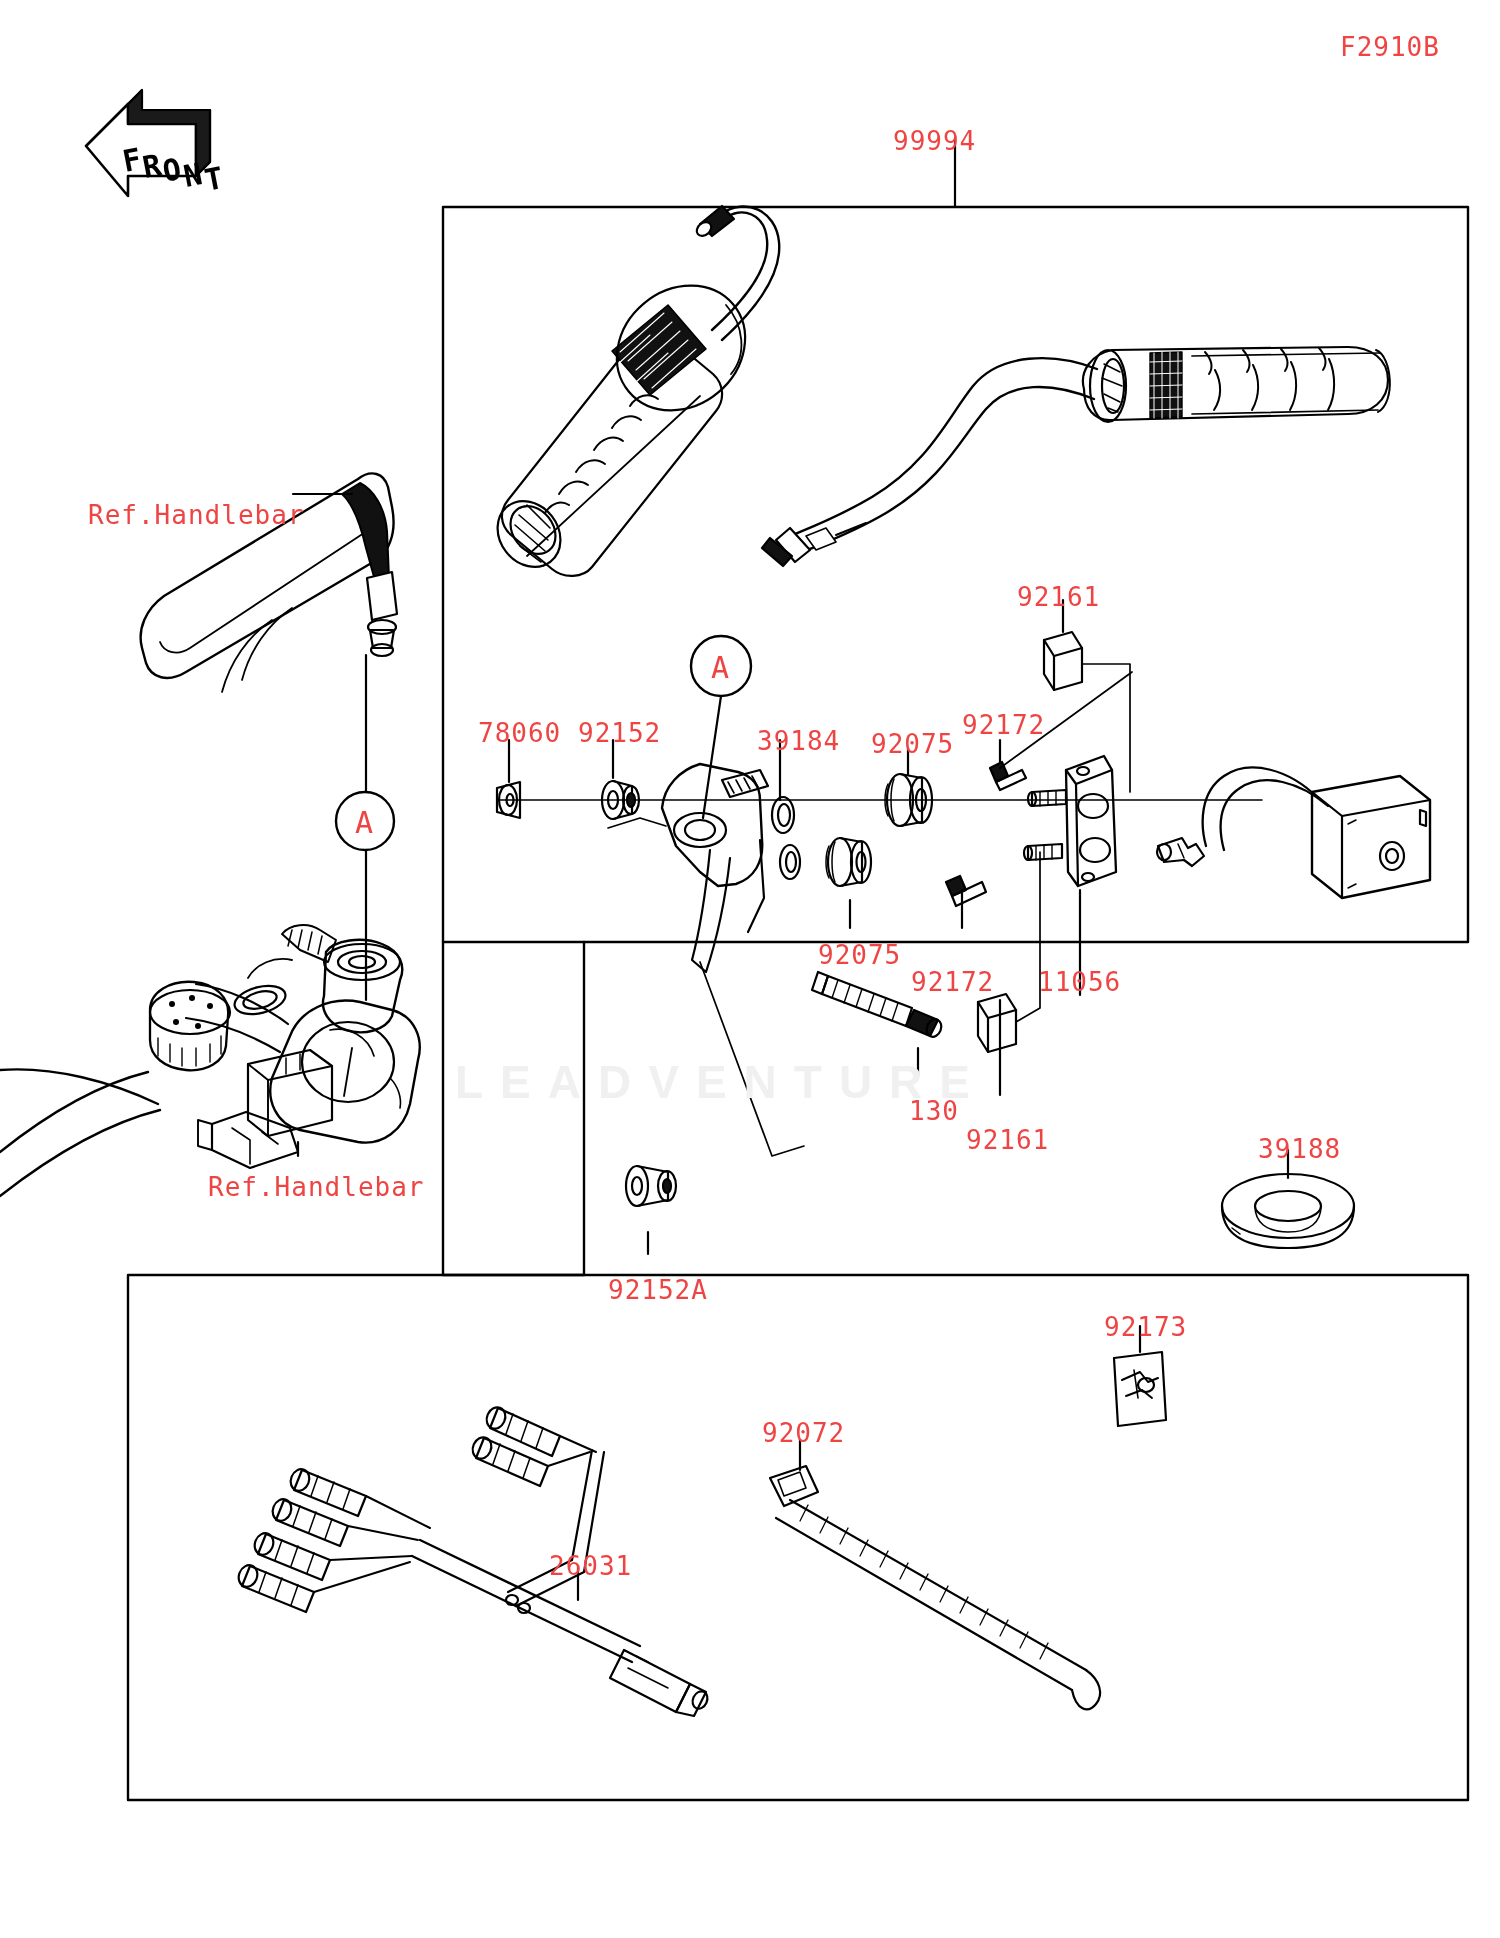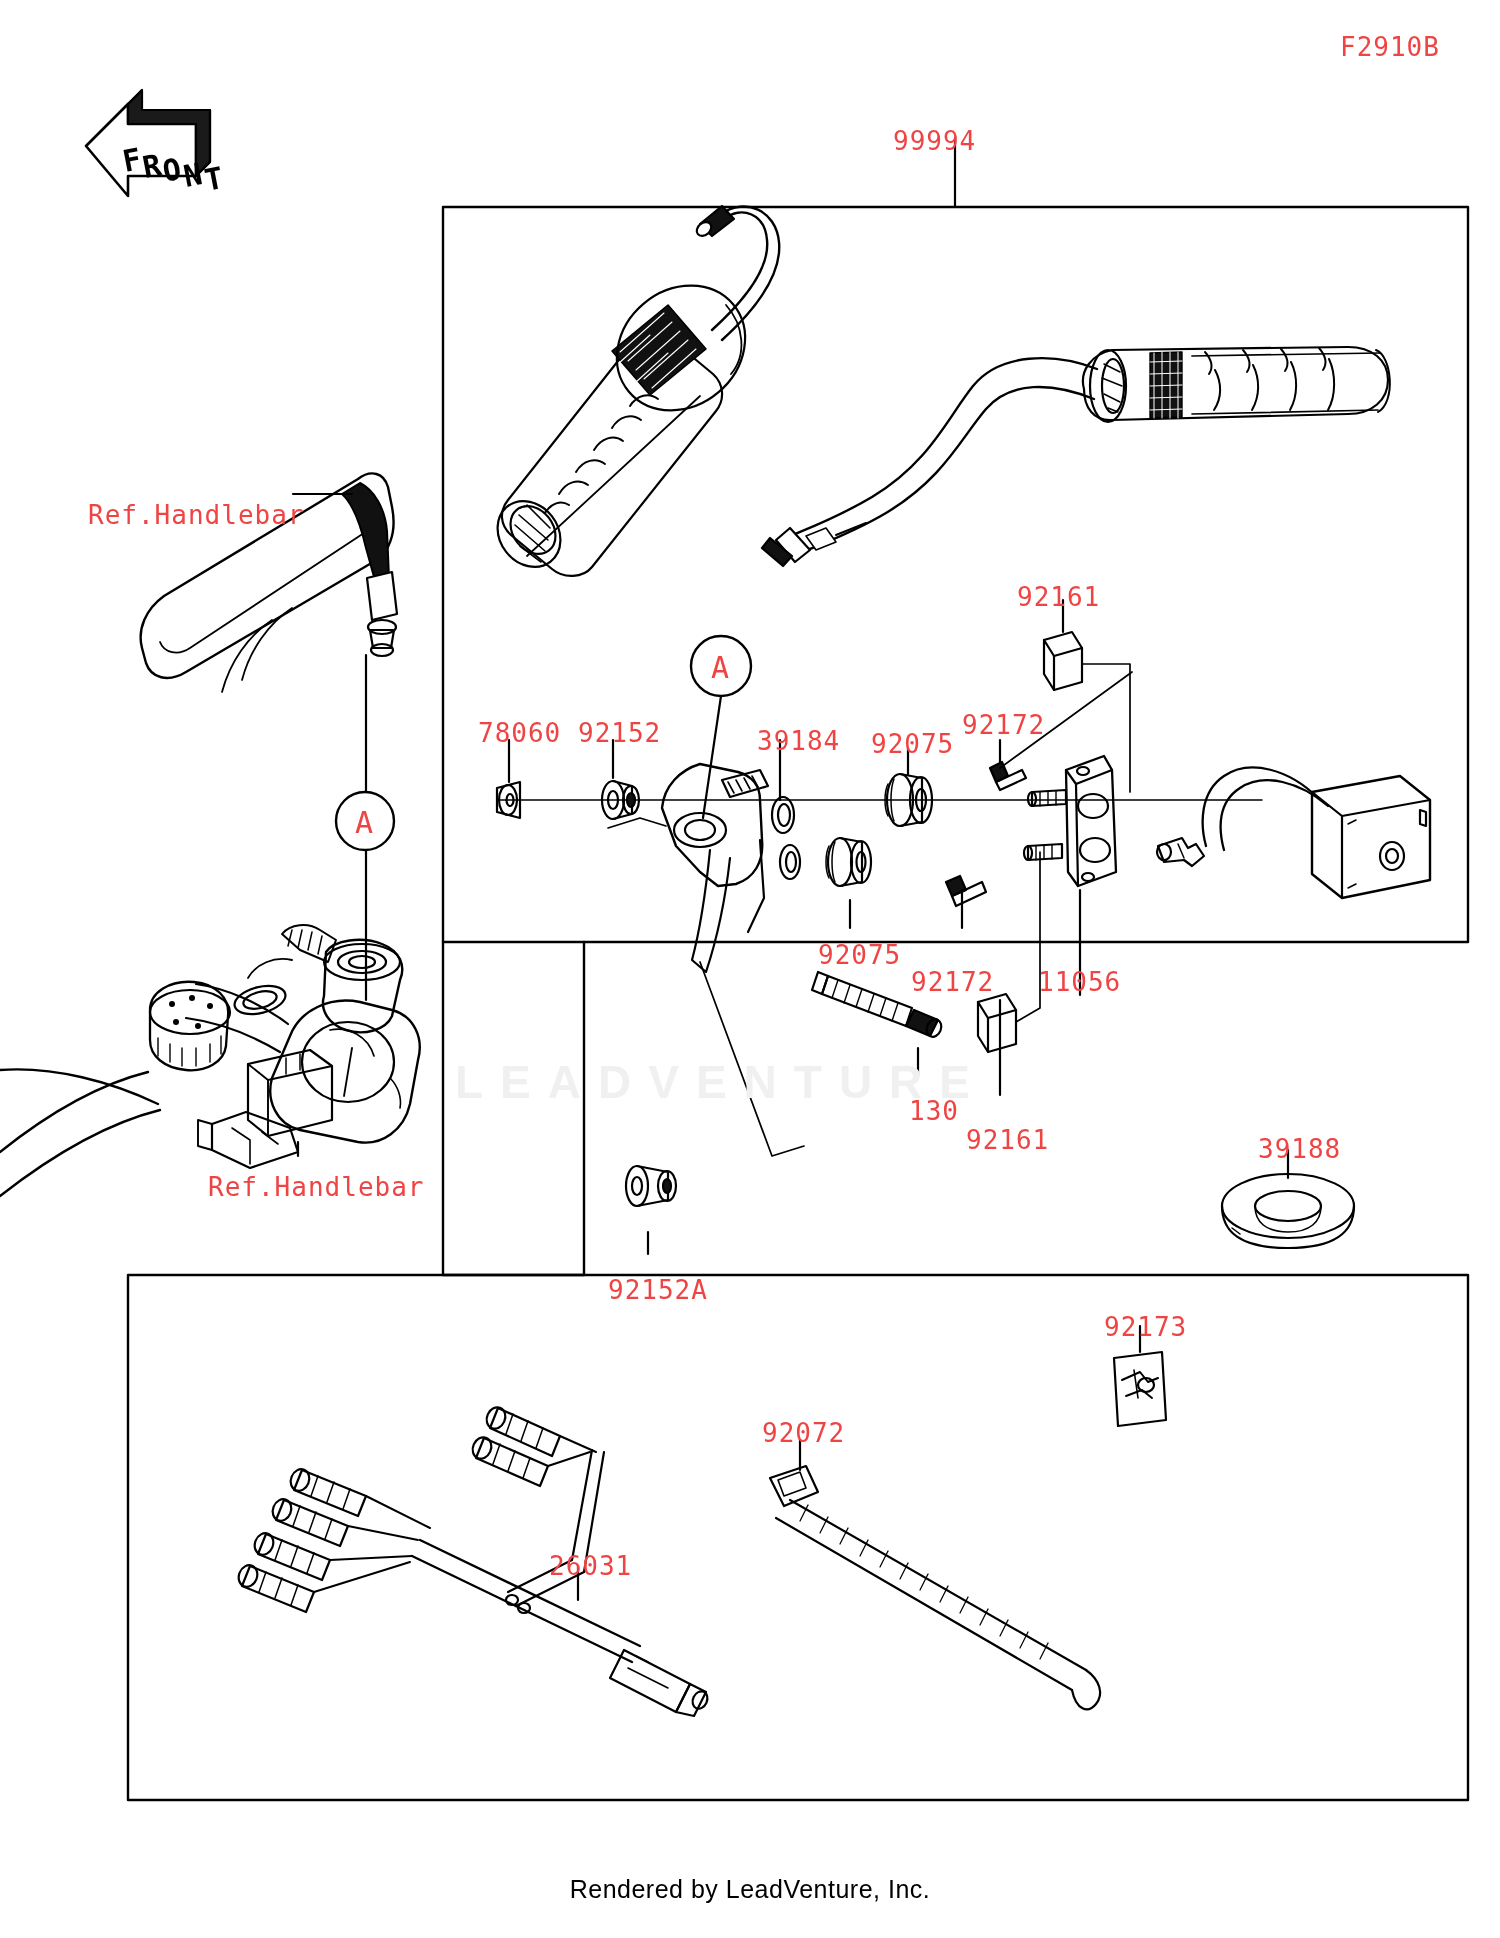--- a/index.html
+++ b/index.html
@@ -575,15 +575,14 @@
 
   <div class="lbl" style="left:1104px;top:1312px;">92173</div>
 
   <div class="lbl" style="left:762px;top:1418px;">92072</div>
 
   <div class="lbl" style="left:549px;top:1551px;">26031</div>
 
   <div class="lbl" style="left:711px;top:650px;font-size:30px;">A</div>
   <div class="lbl" style="left:355px;top:805px;font-size:30px;">A</div>
 
-  <div class="footer">Rendered by LeadVenture, Inc.</div>
 
 </div>
 
 </body></html>

